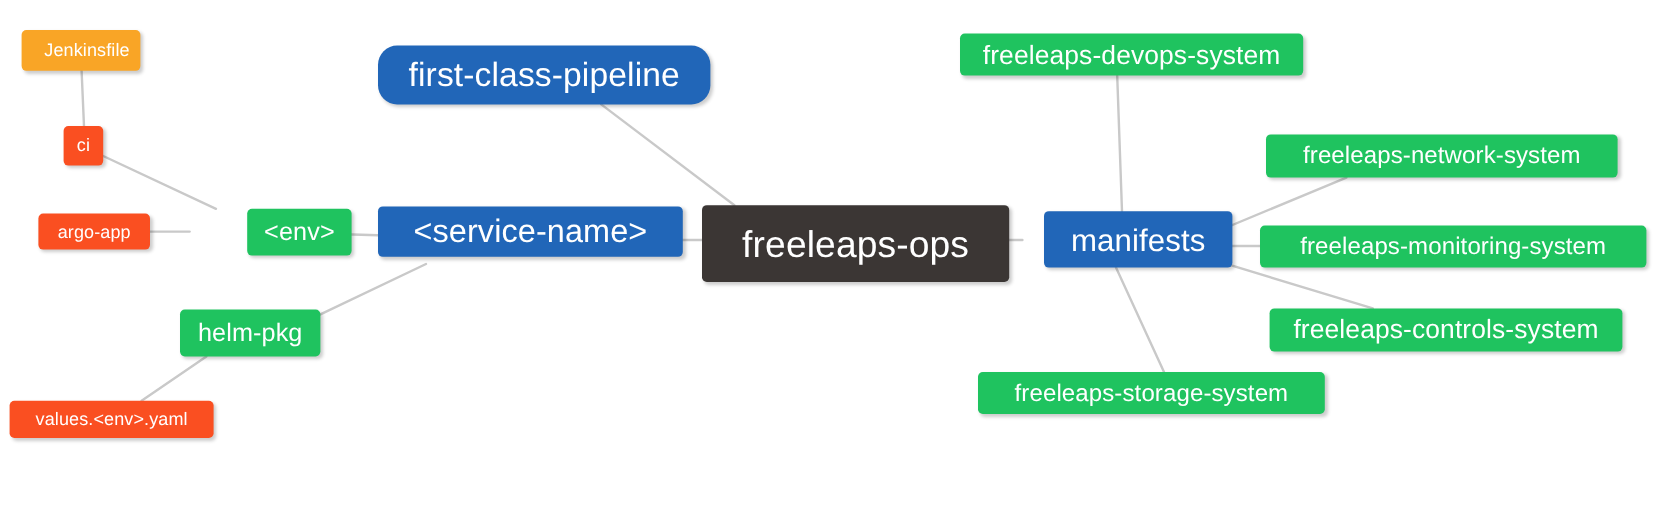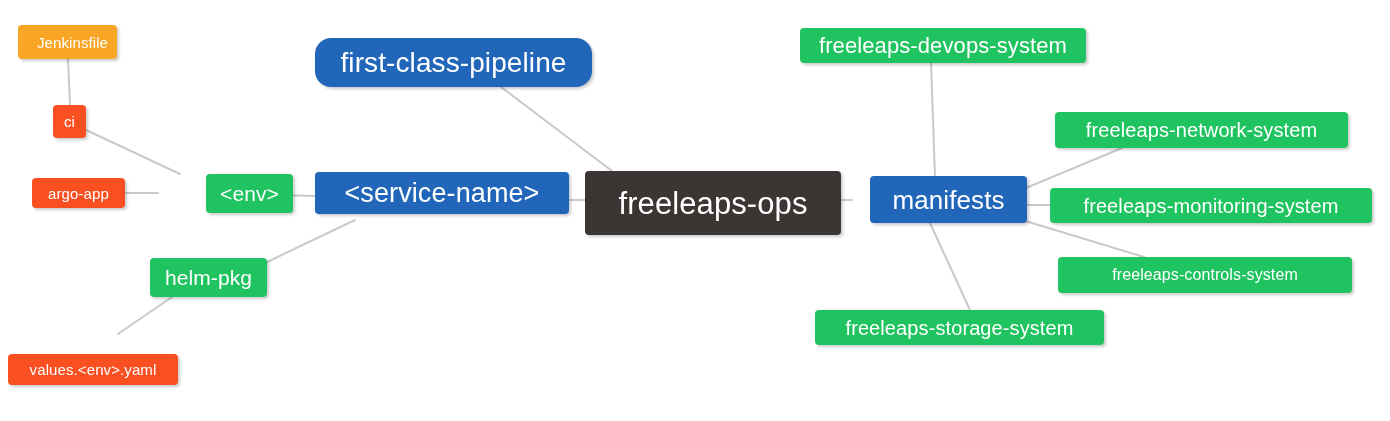--- a/index.html
+++ b/index.html
@@ -73,21 +73,21 @@
       </div>
       <div class="node" style="left: 32px; top: 178px; width: 93px; height: 30px; background: rgb(250, 79, 33); font-size: 15px;">
         <span class="node-label">argo-app</span>
       </div>
       <div class="node" style="left: 158px; top: 174px; width: 87px; height: 39px; background: rgb(31, 195, 95); font-size: 21px; margin-left: 48px;">
         <span class="node-label">&lt;env&gt;</span>
       </div>
       <div class="node" style="left: 150px; top: 258px; width: 117px; height: 39px; background: rgb(31, 195, 95); font-size: 21px; text-align: center;">
         <span class="node-label">helm-pkg</span>
       </div>
-      <div class="node" style="left: 8px; top: 334px; width: 170px; height: 31px; background: rgb(250, 79, 33); font-size: 15px; margin-top: 20px;">
+      <div class="node" style="left: 8px; top: 334px; width: 170px; height: 31px; background: rgb(250, 79, 33); font-size: 15px;">
         <span class="node-label">values.&lt;env&gt;.yaml</span>
       </div>
       <div class="node" style="left: 315px; top: 38px; width: 277px; height: 49px; background: rgb(33, 102, 184); font-size: 28px; border-radius: 16px;">
         <span class="node-label">first-class-pipeline</span>
       </div>
       <div class="node" style="left: 315px; top: 172px; width: 254px; height: 42px; background: rgb(33, 102, 184); font-size: 27px;">
         <span class="node-label">&lt;service-name&gt;</span>
       </div>
       <div class="node" style="left: 585px; top: 171px; width: 256px; height: 64px; background: rgb(59, 54, 52); font-size: 31px;">
         <span class="node-label">freeleaps-ops</span>
@@ -97,20 +97,20 @@
       </div>
       <div class="node" style="left: 800px; top: 28px; width: 286px; height: 35px; background: rgb(31, 195, 95); font-size: 22px;">
         <span class="node-label">freeleaps-devops-system</span>
       </div>
       <div class="node" style="left: 1055px; top: 112px; width: 293px; height: 36px; background: rgb(31, 195, 95); font-size: 20px; text-align: right;">
         <span class="node-label">freeleaps-network-system</span>
       </div>
       <div class="node" style="left: 1050px; top: 188px; width: 322px; height: 35px; background: rgb(31, 195, 95); font-size: 20px; justify-content: center;">
         <span class="node-label">freeleaps-monitoring-system</span>
       </div>
-      <div class="node" style="left: 1058px; top: 257px; width: 294px; height: 36px; background: rgb(31, 195, 95); font-size: 16px;">
+      <div class="node" style="left: 1058px; top: 257px; width: 294px; height: 36px; background: rgb(31, 195, 95); font-size: 22px;">
         <span class="node-label">freeleaps-controls-system</span>
       </div>
       <div class="node" style="left: 815px; top: 310px; width: 289px; height: 35px; background: rgb(31, 195, 95); font-size: 20px;">
         <span class="node-label">freeleaps-storage-system</span>
       </div>
     </div>
 </div>
 
 </body></html>

